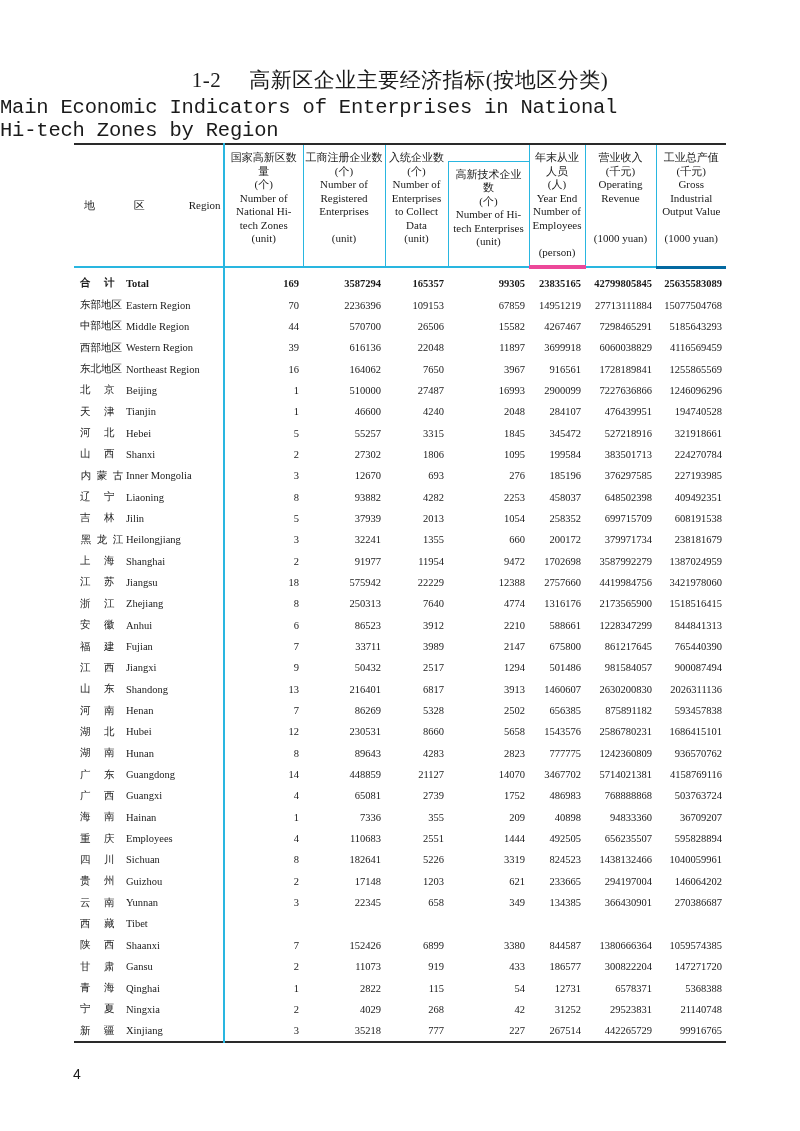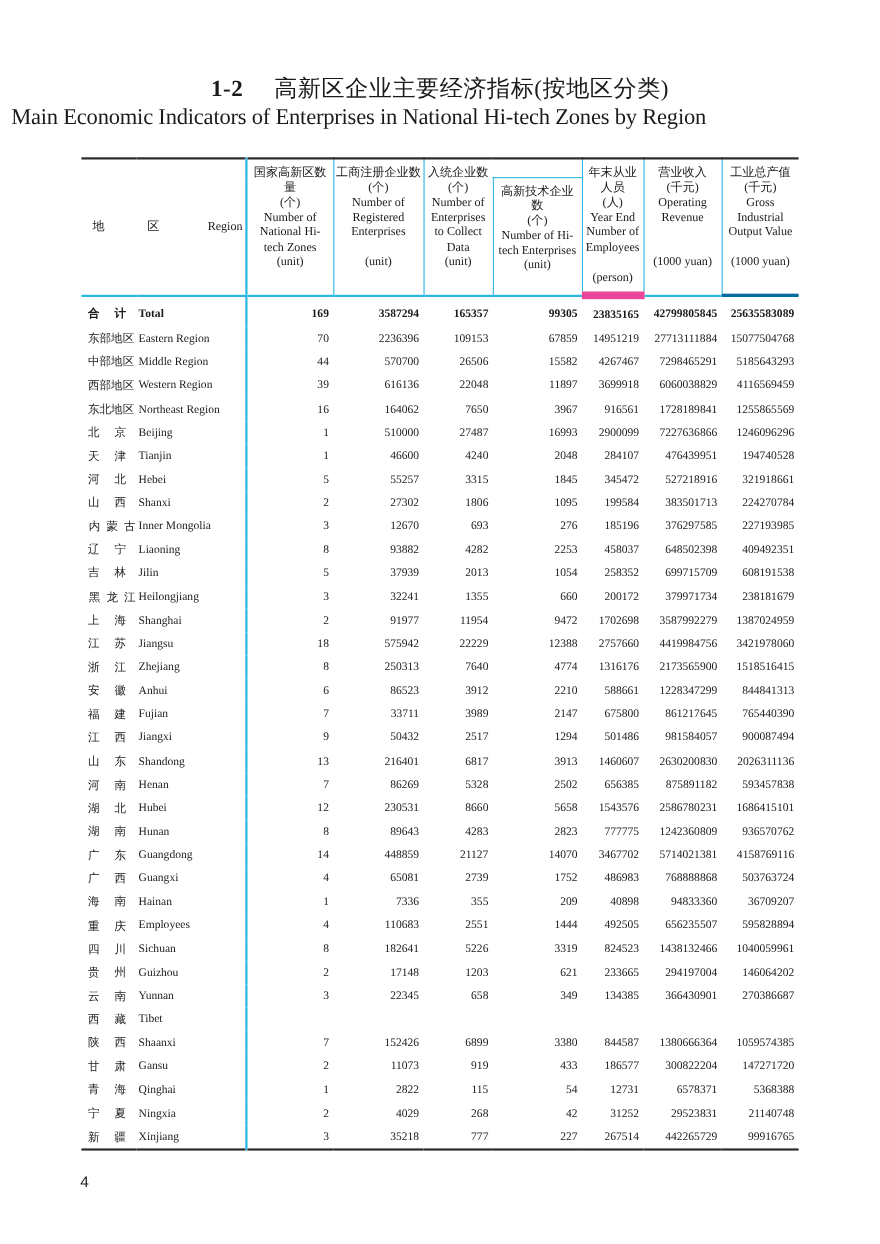--- a/index.html
+++ b/index.html
@@ -4,24 +4,24 @@
 <style>
   html, body { margin: 0; padding: 0; background: #ffffff; }
   body {
     width: 800px; height: 1131px; position: relative; overflow: hidden;
     font-family: "Liberation Serif", "DejaVu Serif", serif; color: #1a1a1a;
   }
   .title-cn {
     position: absolute; top: 66px; left: 0; width: 800px; text-align: center;
     font-size: 21px; letter-spacing: 0.5px;
   }
-  .title-cn .num { margin-right: 28px; font-weight: bold; }
+  .title-cn .num { margin-right: 28px; }
   .title-en {
-    position: absolute; top: 96px; left: 0; width: 652px; text-align: center;
-    font-size: 20.5px; font-family: Liberation Serif, serif;
+    position: absolute; top: 96px; left: 0; width: 652px; text-align: left;
+    font-size: 20.5px; font-family: Liberation Mono, monospace;
     font-stretch: condensed; letter-spacing: -0.2px;
   }
   .table-wrap {
     position: absolute; left: 74px; top: 143px; width: 652px;
   }
   table { border-collapse: collapse; width: 652px; table-layout: fixed; }
   .top-rule { border-top: 2px solid #2a2a2a; }
   .bottom-rule { border-bottom: 2px solid #2a2a2a; }
   th {
     font-weight: normal; font-size: 11px; line-height: 13.5px; vertical-align: top;
@@ -86,21 +86,21 @@
           <div style="height:40px">Number of Registered Enterprises</div>
           <div style="margin-top:14px">(unit)</div>
         </th>
         <th class="thin-vline" rowspan="2" style="border-bottom:2px solid #29b6e0;">
           <div>入统企业数</div>
           <div>(个)</div>
           <div>Number of Enterprises to Collect Data</div>
           <div>(unit)</div>
         </th>
         <th style="height:14px; padding:0;"></th>
-        <th class="thin-vline" rowspan="2" style="border-bottom:7px solid #ec4899;">
+        <th class="thin-vline" rowspan="2" style="border-bottom:4px solid #ec4899;">
           <div>年末从业人员</div>
           <div>(人)</div>
           <div style="height:40px">Year End Number of Employees</div>
           <div style="margin-top:14px">(person)</div>
         </th>
         <th class="thin-vline" rowspan="2" style="border-bottom:2px solid #29b6e0;">
           <div>营业收入</div>
           <div>(千元)</div>
           <div style="height:40px">Operating Revenue</div>
           <div style="margin-top:14px">(1000 yuan)</div>

